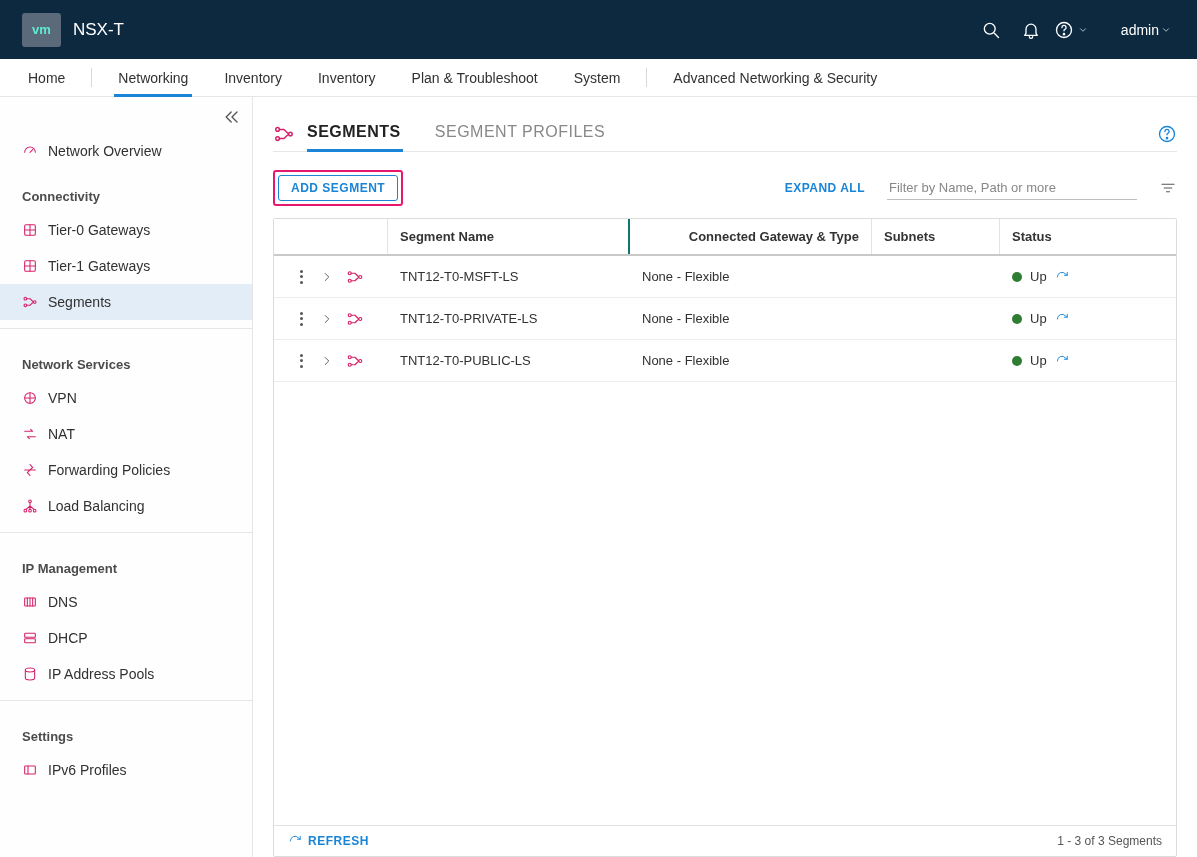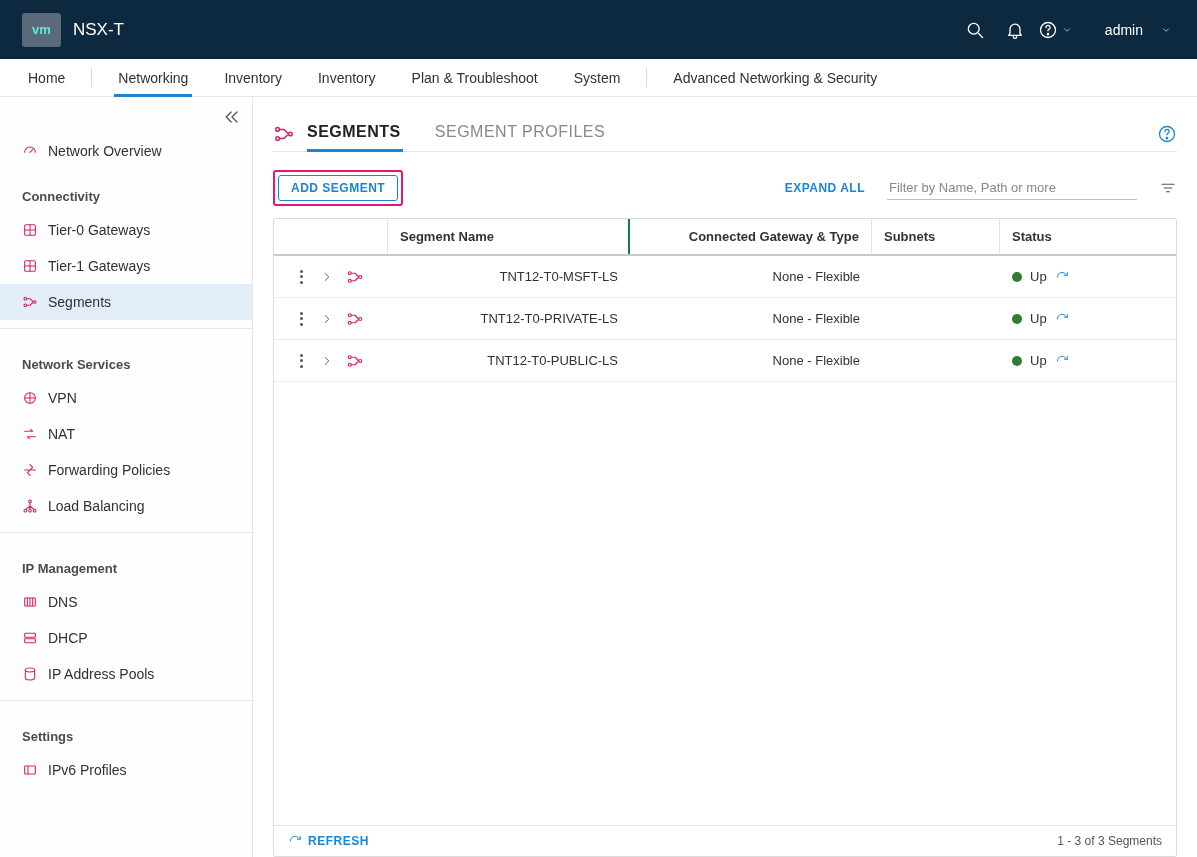--- a/index.html
+++ b/index.html
@@ -38,21 +38,21 @@
   .header-icon {
     width:40px; height:40px;
     display:flex; align-items:center; justify-content:center;
     color:#fff;
     cursor:pointer;
   }
   .header-icon svg { stroke:#fff; fill:none; stroke-width:1.5; }
   .user-area {
     margin-left: 30px;
     margin-right: 8px;
-    display:flex; align-items:center; gap:18px;
+    display:flex; align-items:center; gap:2px;
     cursor:pointer;
     font-size:14px;
   }
   .chev-down-small {
     width:10px;height:10px;display:inline-block;
   }
 
   
   .main-nav {
     height: 38px;
@@ -230,21 +230,21 @@
     border-bottom:2px solid #c9c9c9;
     font-weight:600;
     font-size:13px;
     color:#333;
   }
   .col-actions { width: 114px; border-right:1px solid #e3e3e3;}
   .col-name    { flex: 0 0 242px; padding:10px 12px; border-right:2px solid #0f766e;}
   .col-gateway { flex: 0 0 242px; padding:10px 12px; border-right:1px solid #e3e3e3;text-align:right;}
   .col-subnets { flex: 0 0 128px; padding:10px 12px; border-right:1px solid #e3e3e3;}
   .col-status  { flex: 1; padding:10px 12px; }
-  .grid-body { flex:1; overflow:auto;text-align:right; }
+  .grid-body { flex:1; overflow:auto; }
   .grid-row {
     display:flex;
     border-bottom:1px solid #ececec;
     align-items:center;
     min-height:42px;
   }
   .row-actions {
     width:114px;
     display:flex; align-items:center; justify-content:flex-start;
     gap:12px;

